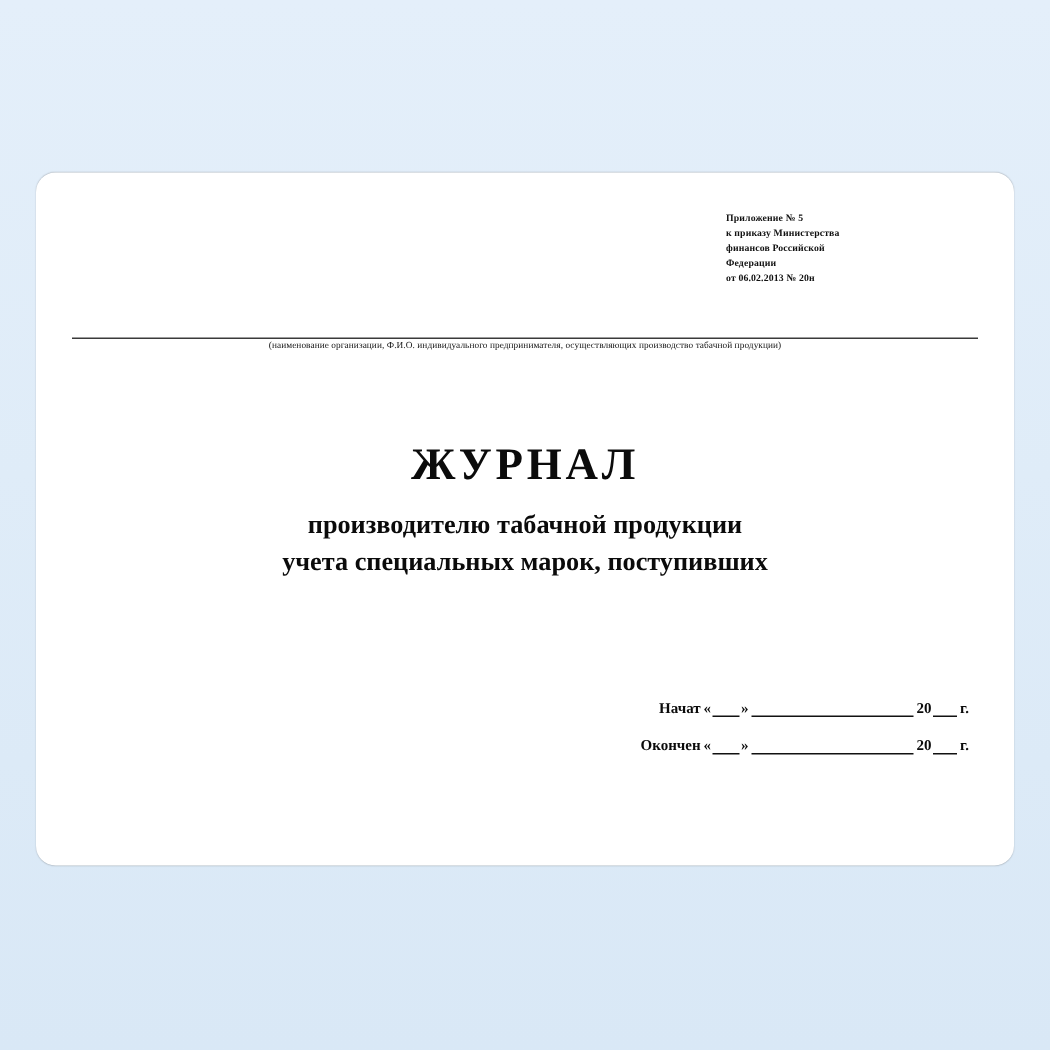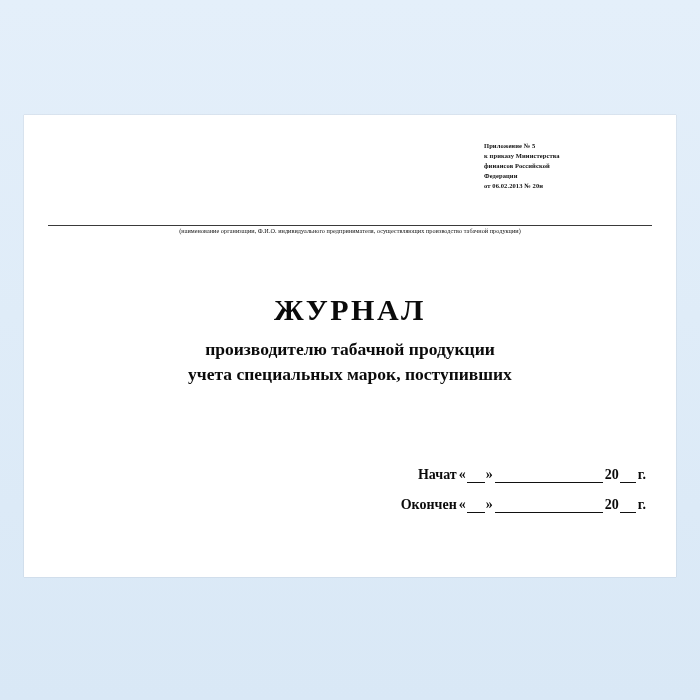--- a/index.html
+++ b/index.html
@@ -27,20 +27,21 @@
   }
   
   #sheet {
     position: absolute;
     left: 24px;
     top: 115px;
     width: 652px;
     height: 462px;
     background: #ffffff;
     box-shadow: 0 0 1px rgba(0,0,0,0.25);
+    border-radius: 13px;
   }
   
   .appendix {
     position: absolute;
     right: 32px;
     top: 26px;
     width: 160px;
     font-size: 6.5px;
     line-height: 1.55;
     color: #111;
@@ -90,21 +91,21 @@
     font-weight: bold;
     line-height: 1.42;
     color: #0b0b0b;
   }
   
   .dates {
     position: absolute;
     right: 30px;
     top: 352px;
     width: 300px;
-    font-size: 14px;
+    font-size: 10px;
     font-weight: bold;
     color: #0b0b0b;
   }
   .date-row {
     display: flex;
     align-items: flex-end;
     justify-content: flex-end;
     margin-bottom: 14px;
     white-space: nowrap;
   }

